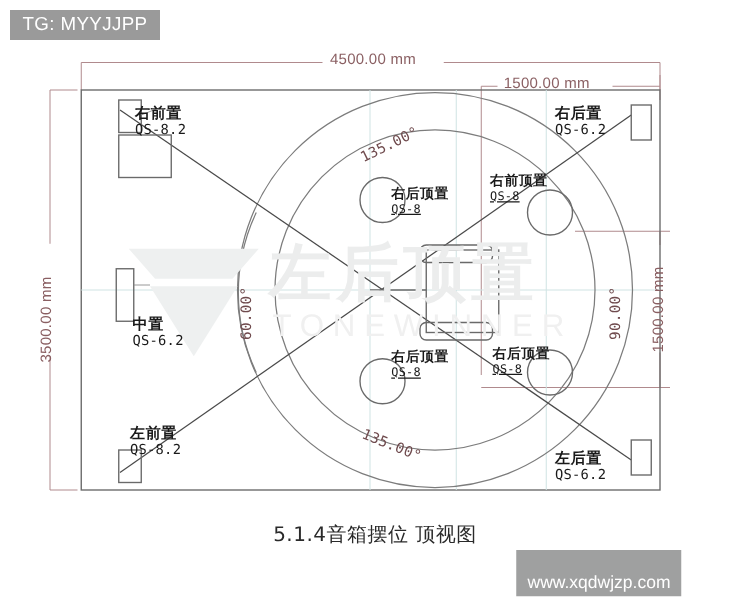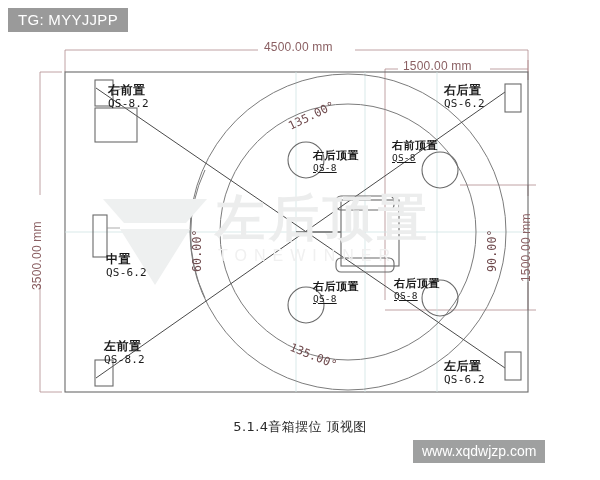--- a/index.html
+++ b/index.html
@@ -28,21 +28,21 @@
     letter-spacing: 0.3px;
     font-family: "Liberation Sans", sans-serif;
     z-index: 40;
   }
 
   
   #site-badge {
     position: absolute;
     left: 413px;
     top: 440px;
-    padding: 3px 9px 4px 9px;
+    padding: 17px 9px 4px 9px;
     background: #9fa0a0;
     color: #ffffff;
     font-size: 14px;
     font-family: "Liberation Sans", sans-serif;
     z-index: 40;
   }
 
   
   #drawing {
     position: absolute;
@@ -70,21 +70,21 @@
     letter-spacing: 4px;
     color: #eceded;
     font-family: "DejaVu Sans", sans-serif;
     font-weight: bold;
     white-space: nowrap;
   }
   #brand-en {
     position: absolute;
     left: 118px;
     top: 62px;
-    font-size: 16px;
+    font-size: 25px;
     letter-spacing: 7px;
     color: #f0f0f0;
     font-family: "Liberation Sans", sans-serif;
     white-space: nowrap;
   }
   #brand-mark {
     position: absolute;
     left: 0px;
     top: 8px;
     width: 110px;
@@ -143,21 +143,21 @@
   }
 
   
   #caption {
     position: absolute;
     left: 0;
     top: 418px;
     width: 600px;
     text-align: center;
     font-family: "DejaVu Sans", sans-serif;
-    font-size: 13px;
+    font-size: 16px;
     color: #2a2a2a;
     letter-spacing: 0.4px;
     z-index: 25;
   }
 </style>
 </head>
 <body>
 
 <div id="page">
 

